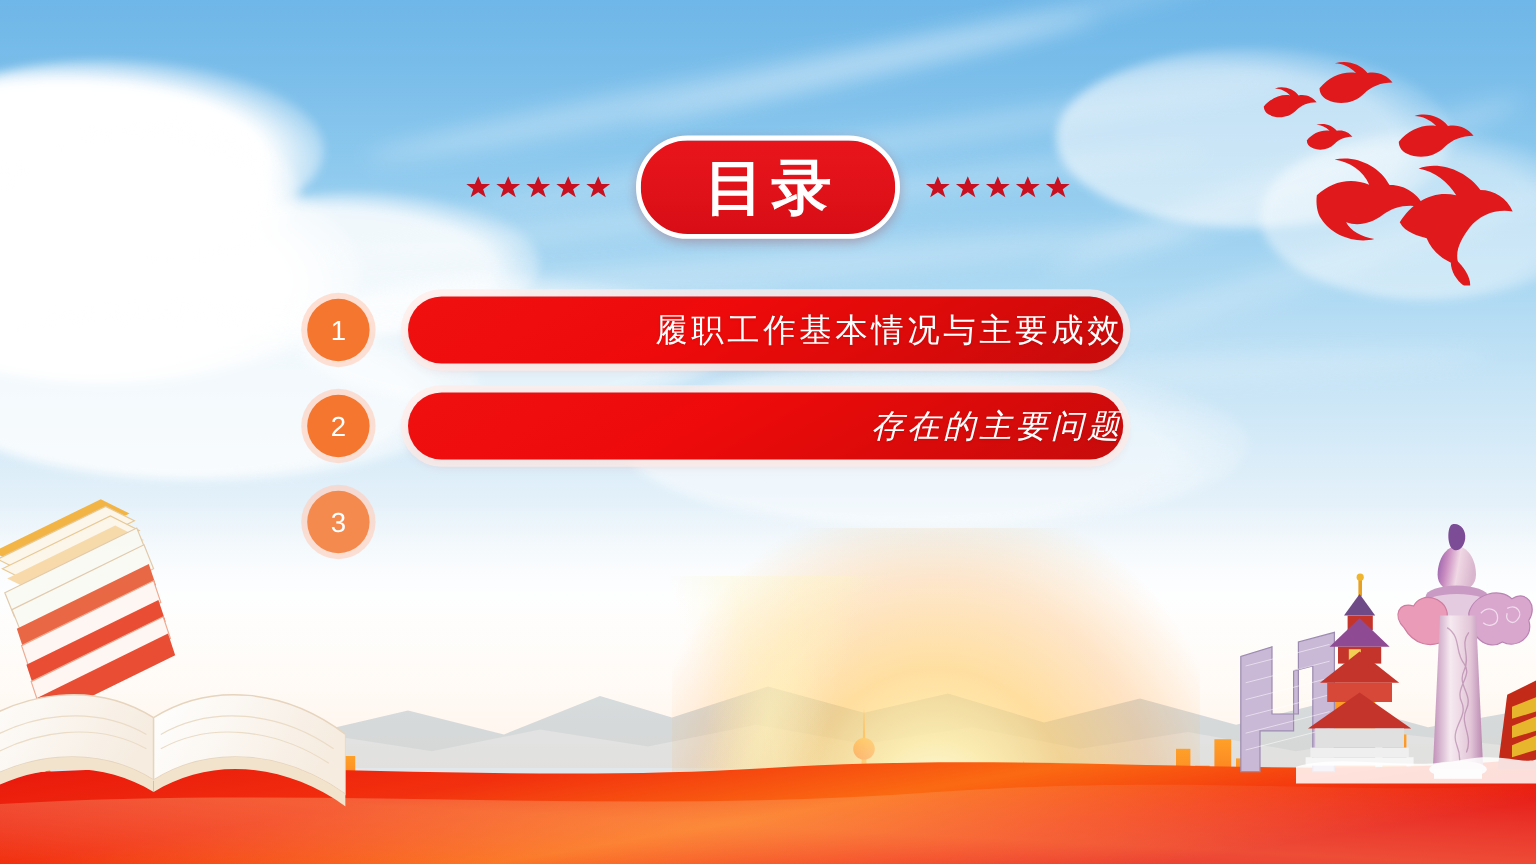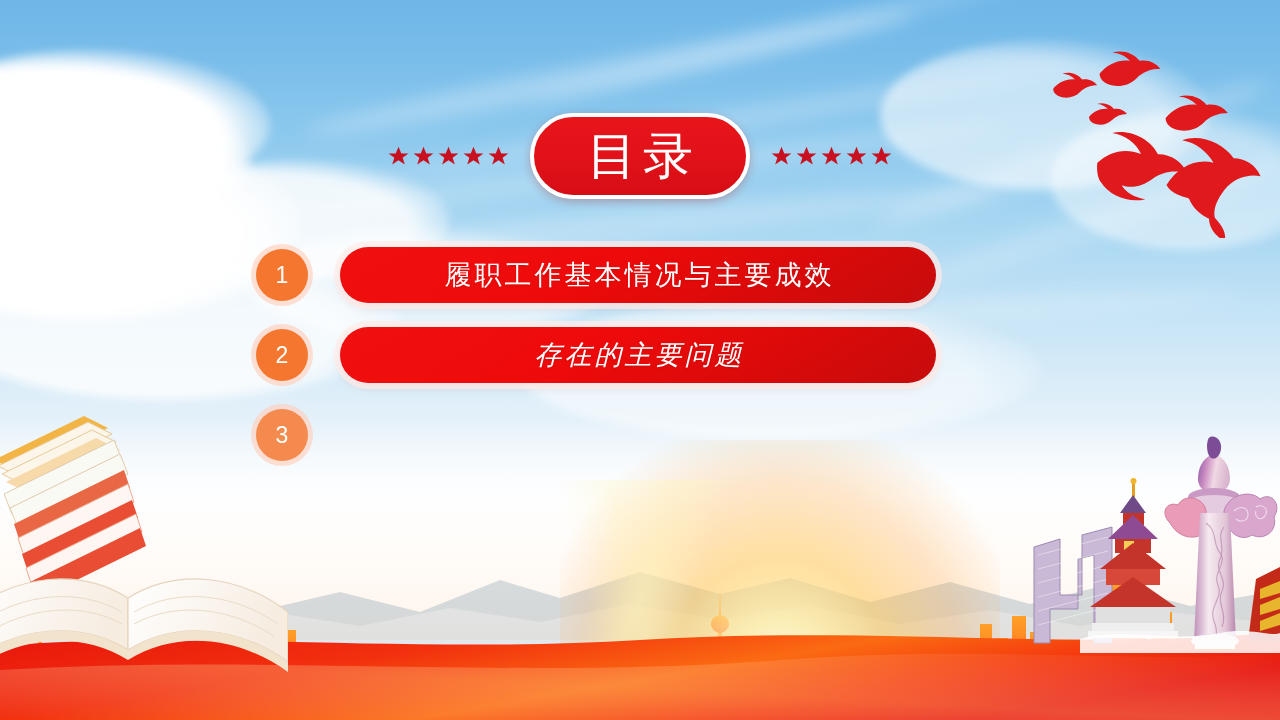--- a/index.html
+++ b/index.html
@@ -150,21 +150,21 @@
     border: 4px solid #ffffff;
     box-sizing: border-box;
     display: flex;
     align-items: center;
     justify-content: center;
     box-shadow: 0 3px 9px rgba(170,40,40,0.30);
   }
   .title-text {
     color: #ffffff;
     font-size: 50px;
-    font-weight: normal;
+    font-weight: bold;
     letter-spacing: 6px;
     text-indent: 6px;
     line-height: 1;
   }
 
   
   .toc {
     position: absolute;
     left: 0; top: 244px;
     width: 1280px;
@@ -191,21 +191,21 @@
     box-shadow: 0 0 0 5px rgba(255,205,185,0.62);
   }
   .pill {
     position: absolute;
     left: 340px;
     width: 596px;
     height: 56px;
     border-radius: 28px;
     display: flex;
     align-items: center;
-    justify-content: center;
+    justify-content: flex-end;
     box-shadow: 0 0 0 6px rgba(255,235,232,0.72), 0 4px 10px rgba(180,60,60,0.18);
   }
   .pill-text {
     color: #ffffff;
     font-size: 27px;
     letter-spacing: 3px;
     text-indent: 3px;
     white-space: nowrap;
     text-shadow: 0 1px 2px rgba(140,0,0,0.25);
   }

